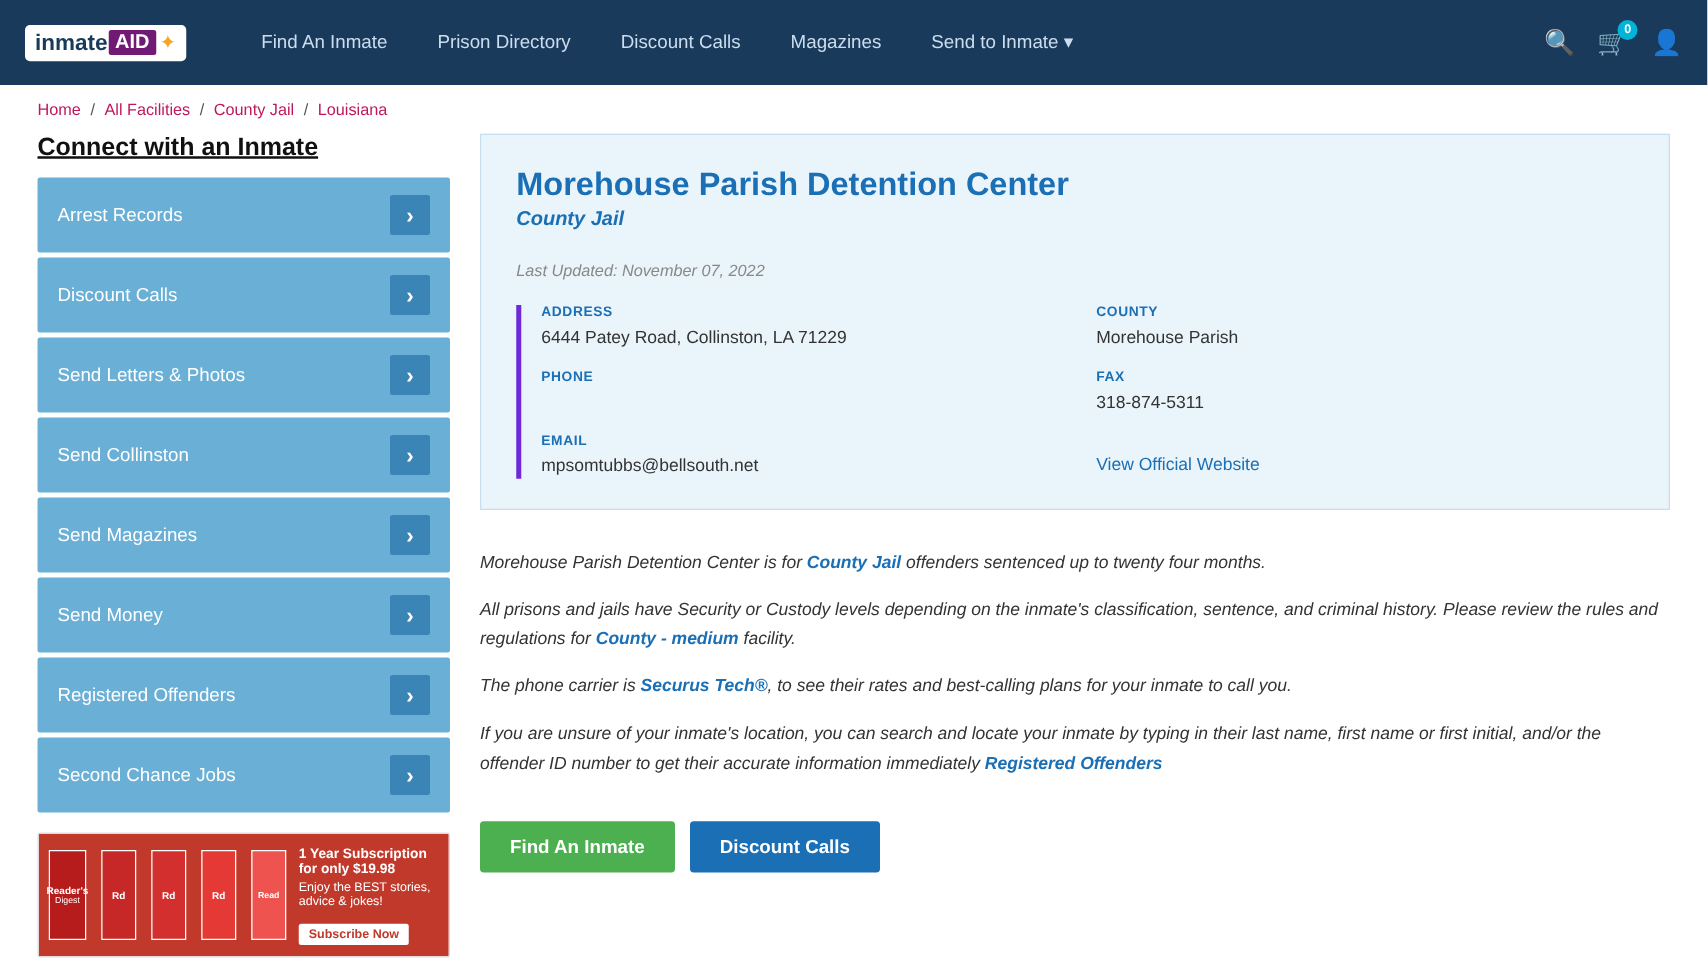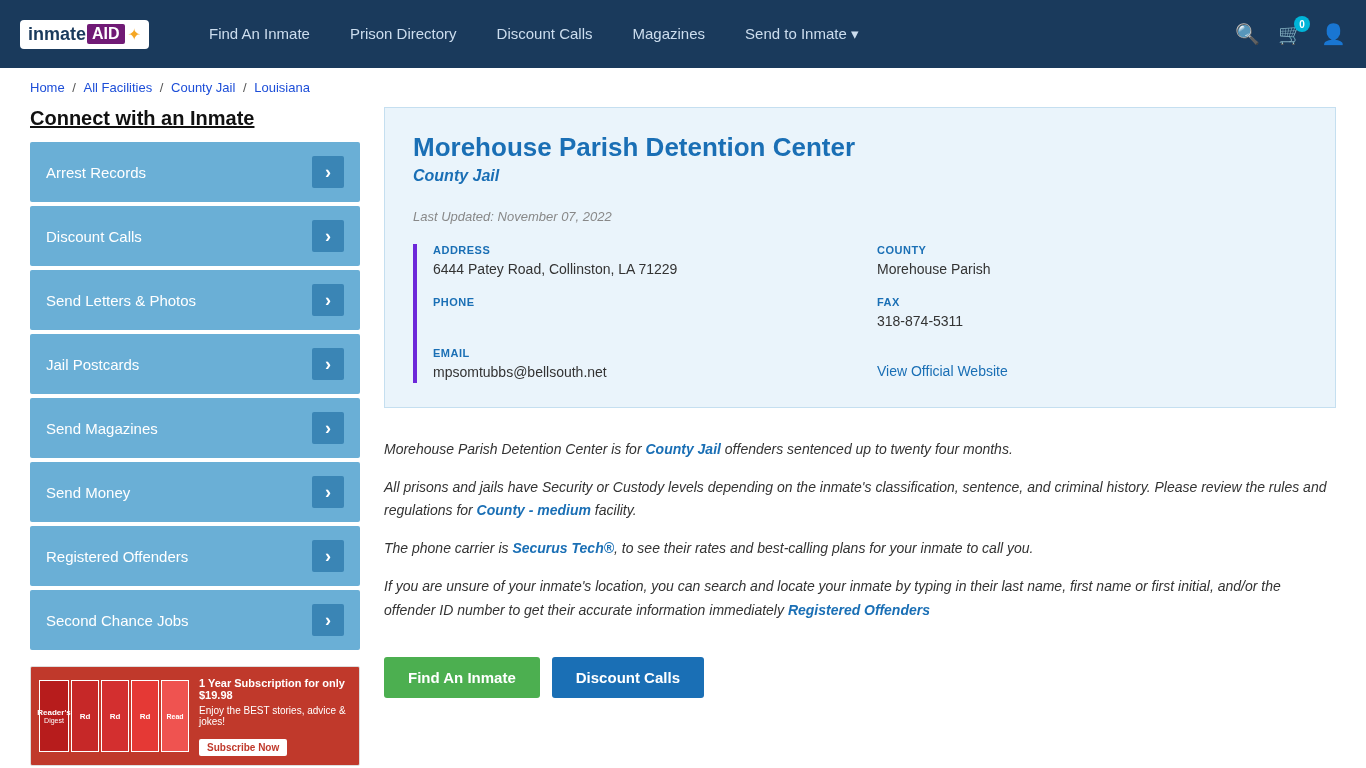--- a/index.html
+++ b/index.html
@@ -61,21 +61,21 @@
       align-items: center;
       justify-content: center;
     }
 
     
     .breadcrumb {
       padding: 12px 30px;
       font-size: 13px;
     }
     .breadcrumb a {
-      color: #1d4ed8;
+      color: #be185d;
       text-decoration: none;
     }
     .breadcrumb span { color: #555; margin: 0 4px; }
 
     
     .main-container {
       display: flex;
       padding: 0 30px 30px 30px;
       gap: 24px;
       max-width: 1366px;
@@ -303,21 +303,21 @@
     </div>
     <div class="sidebar-item">
       <span class="sidebar-item-label">Discount Calls</span>
       <div class="sidebar-arrow">›</div>
     </div>
     <div class="sidebar-item">
       <span class="sidebar-item-label">Send Letters &amp; Photos</span>
       <div class="sidebar-arrow">›</div>
     </div>
     <div class="sidebar-item">
-      <span class="sidebar-item-label">Jail Postcards</span>
+      <span class="sidebar-item-label">Send Collinston</span>
       <div class="sidebar-arrow">›</div>
     </div>
     <div class="sidebar-item">
       <span class="sidebar-item-label">Send Magazines</span>
       <div class="sidebar-arrow">›</div>
     </div>
     <div class="sidebar-item">
       <span class="sidebar-item-label">Send Money</span>
       <div class="sidebar-arrow">›</div>
     </div>
@@ -327,21 +327,21 @@
     </div>
     <div class="sidebar-item">
       <span class="sidebar-item-label">Second Chance Jobs</span>
       <div class="sidebar-arrow">›</div>
     </div>
 
     <div class="sidebar-ad">
       <div class="ad-inner">
         <div style="display:flex;gap:6px;align-items:stretch;">
 
-          <div style="display:flex;gap:2px;align-items:center;">
+          <div style="display:flex;gap:12px;align-items:center;">
             <div style="background:#b71c1c;width:30px;height:72px;border:1px solid #fff;display:flex;flex-direction:column;align-items:center;justify-content:center;">
               <span style="color:#fff;font-size:8px;font-weight:bold;text-align:center;">Reader's</span>
               <span style="color:#fff;font-size:7px;text-align:center;">Digest</span>
             </div>
             <div style="background:#c62828;width:28px;height:72px;border:1px solid #fff;display:flex;flex-direction:column;align-items:center;justify-content:center;">
               <span style="color:#fff;font-size:8px;font-weight:bold;text-align:center;">Rd</span>
             </div>
             <div style="background:#d32f2f;width:28px;height:72px;border:1px solid #fff;display:flex;flex-direction:column;align-items:center;justify-content:center;">
               <span style="color:#fff;font-size:8px;font-weight:bold;text-align:center;">Rd</span>
             </div>

